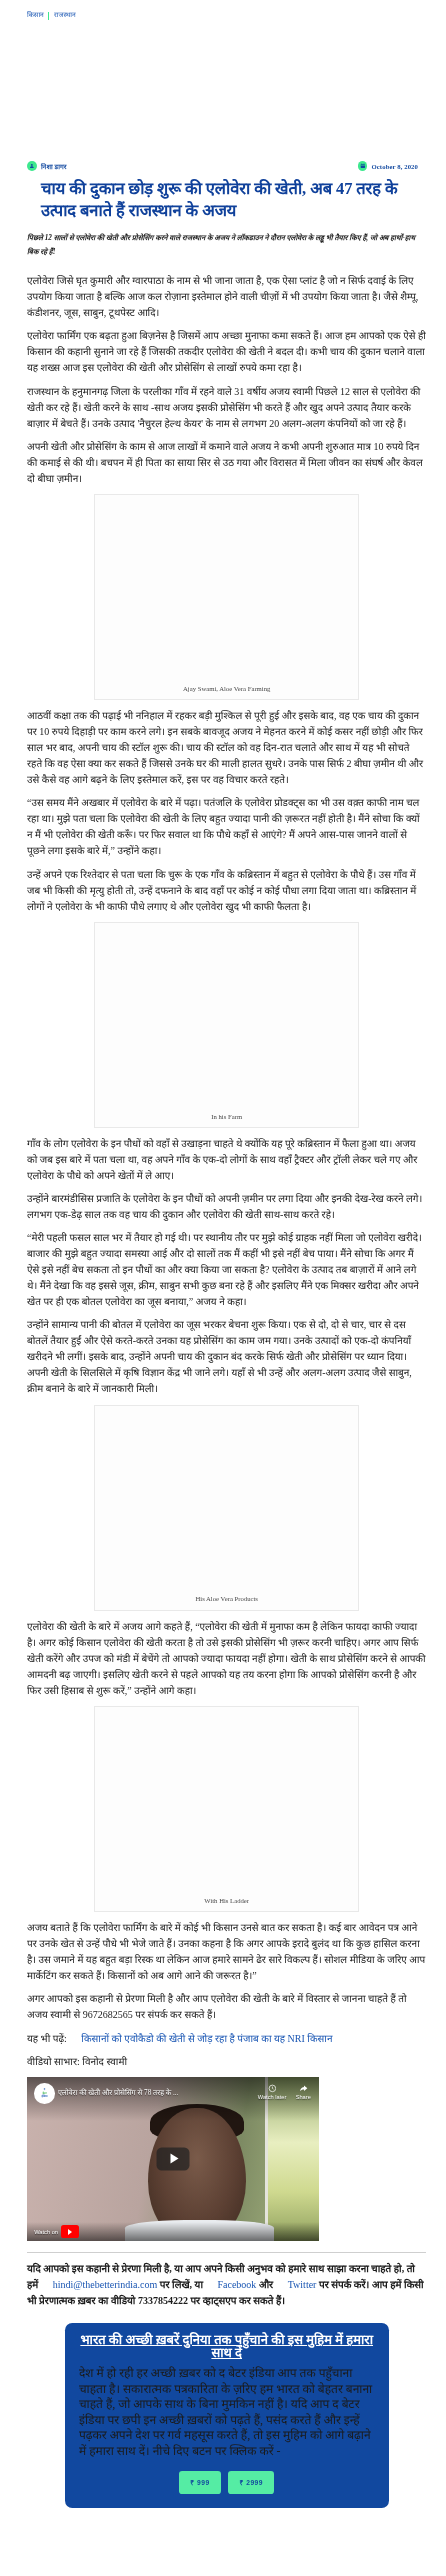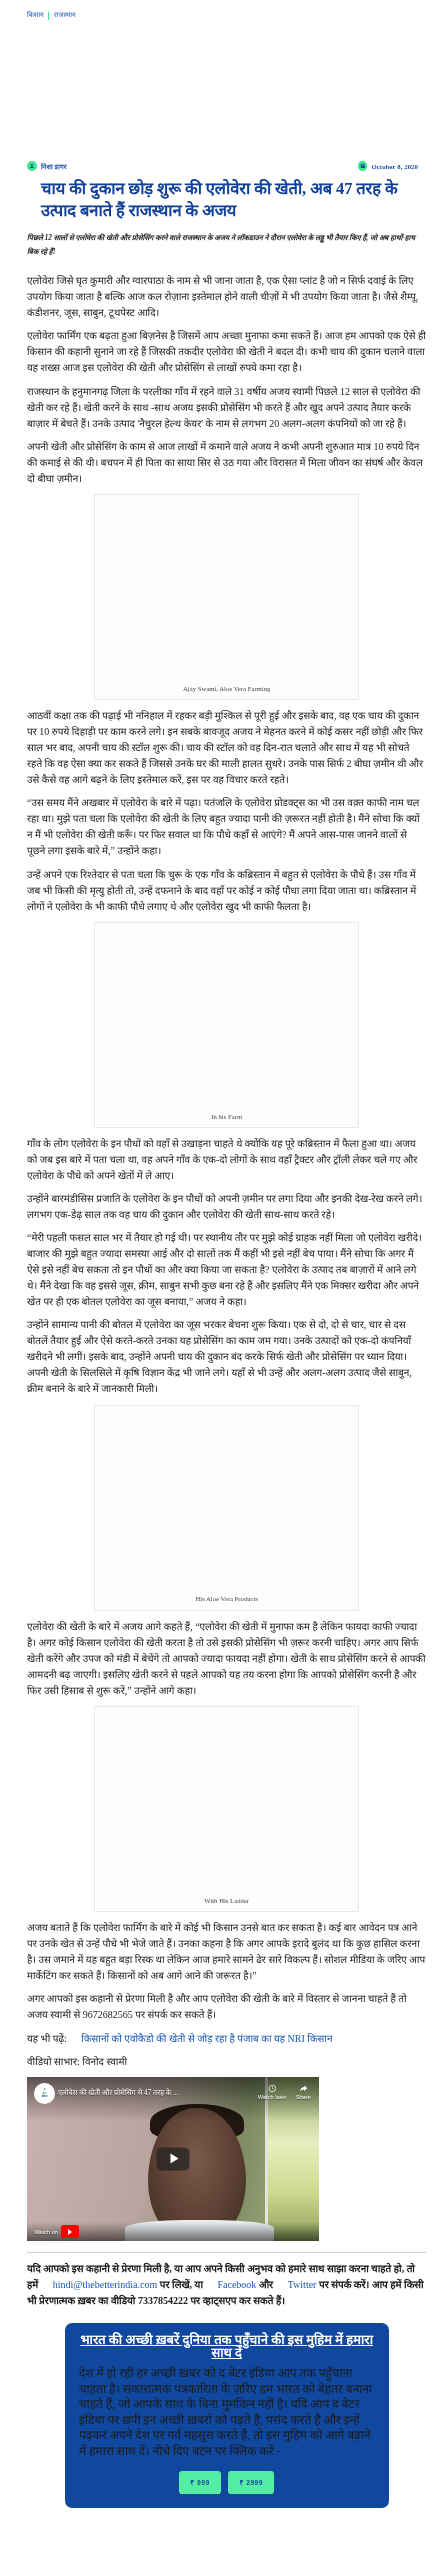--- a/index.html
+++ b/index.html
@@ -361,21 +361,21 @@
       <div class="vf-shirt"></div>
 
       <div class="vf-topbar">
         <div class="vf-channel">
           <div class="vf-channel-mark">
             <div>द</div>
             <i>बेटर</i>
             <div>इंडिया</div>
           </div>
         </div>
-        <div class="vf-title">एलोवेरा की खेती और प्रोसेसिंग से 47 तरह के ...</div>
+        <div class="vf-title">एलोवेरा की खेती और प्रोसेसिंग से 78 तरह के ...</div>
         <div class="vf-actions">
           <div class="vf-action">
             <svg width="8.8" height="8.8" viewBox="0 0 24 24" fill="none" stroke="#fff" stroke-width="2">
               <circle cx="12" cy="12" r="9"></circle>
                 <path d="M12 7v5l3 2"></path>
             </svg>
             <span>Watch later</span>
           </div>
           <div class="vf-action">
             <svg width="9.3" height="8.8" viewBox="0 0 24 24" fill="#fff">

